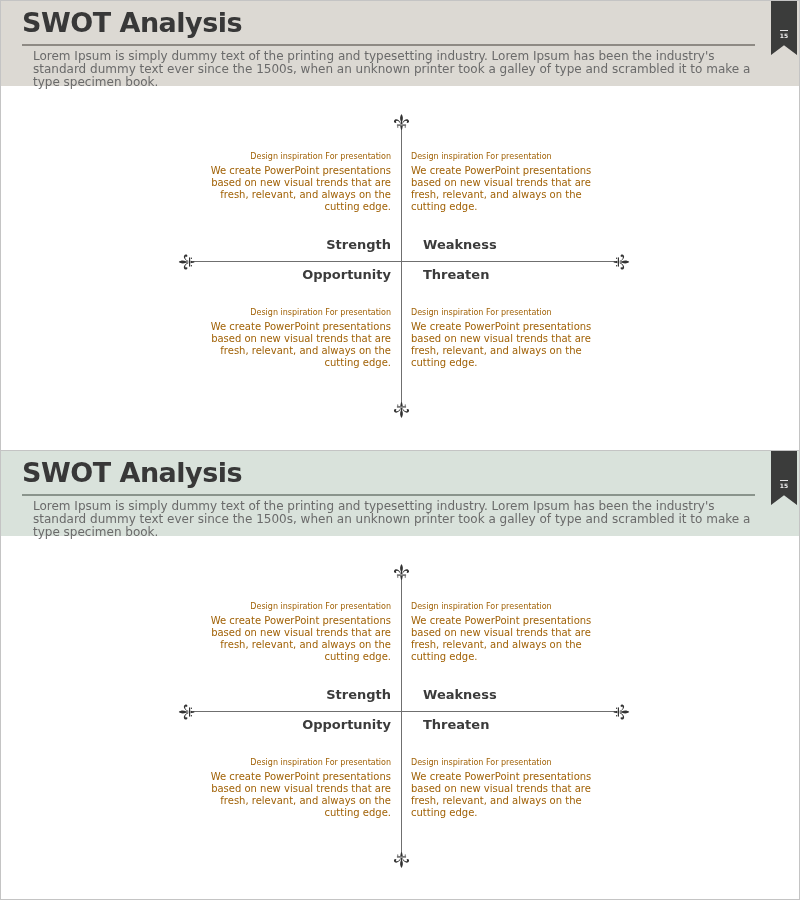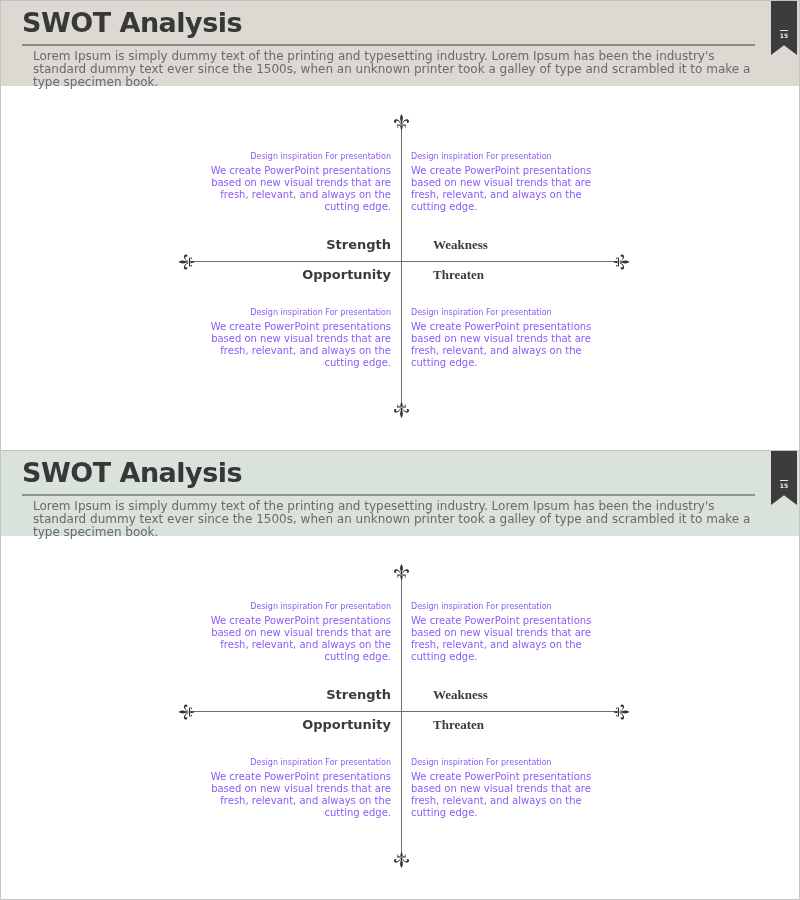--- a/index.html
+++ b/index.html
@@ -53,33 +53,33 @@
   .vline {
     position: absolute; left: 400px; top: 128px; width: 1px; height: 274px; background: #6f6f6f;
   }
   .hline {
     position: absolute; left: 192px; top: 260px; width: 422px; height: 1px; background: #6f6f6f;
   }
   .orn { position: absolute; }
 
   .quad-text {
     position: absolute; width: 185px;
-    font-family: "DejaVu Sans", sans-serif; color: #8b5cf6;
+    font-family: "DejaVu Sans", sans-serif; color: #a16207;
   }
   .quad-text .head { font-size: 8px; line-height: 12px; margin-bottom: 2px; }
   .quad-text .body { font-size: 10px; line-height: 12px; }
   .quad-text.left { text-align: right; left: 205px; }
   .quad-text.right { text-align: left; left: 410px; }
 
   .label {
     position: absolute; font-family: "DejaVu Sans", sans-serif; font-weight: bold;
     font-size: 13px; color: #3b3b3b; line-height: 16px;
   }
   .label.left { right: 410px; text-align: right; }
-  .label.right { left: 432px; font-family: Liberation Serif, serif; }
+  .label.right { left: 422px; }
 </style>
 </head>
 <body>
 
 <svg width="0" height="0" style="position:absolute">
   <defs>
     <symbol id="fleur" viewBox="0 0 20 24">
       <path d="M10 0 C11.5 2.5 12.5 5 10.8 9 C10.6 10 10.6 11 10.6 12 L9.4 12 C9.4 11 9.4 10 9.2 9 C7.5 5 8.5 2.5 10 0 Z" fill="#333"></path>
       <path d="M9.2 11 C7 6 2 5 1 8.5 C0.5 10.5 3 11.5 4 10 C3 9.5 3 8 4.5 8 C6.5 8 8 10 8.6 12 Z" fill="#333"></path>
       <path d="M10.8 11 C13 6 18 5 19 8.5 C19.5 10.5 17 11.5 16 10 C17 9.5 17 8 15.5 8 C13.5 8 12 10 11.4 12 Z" fill="#333"></path>

